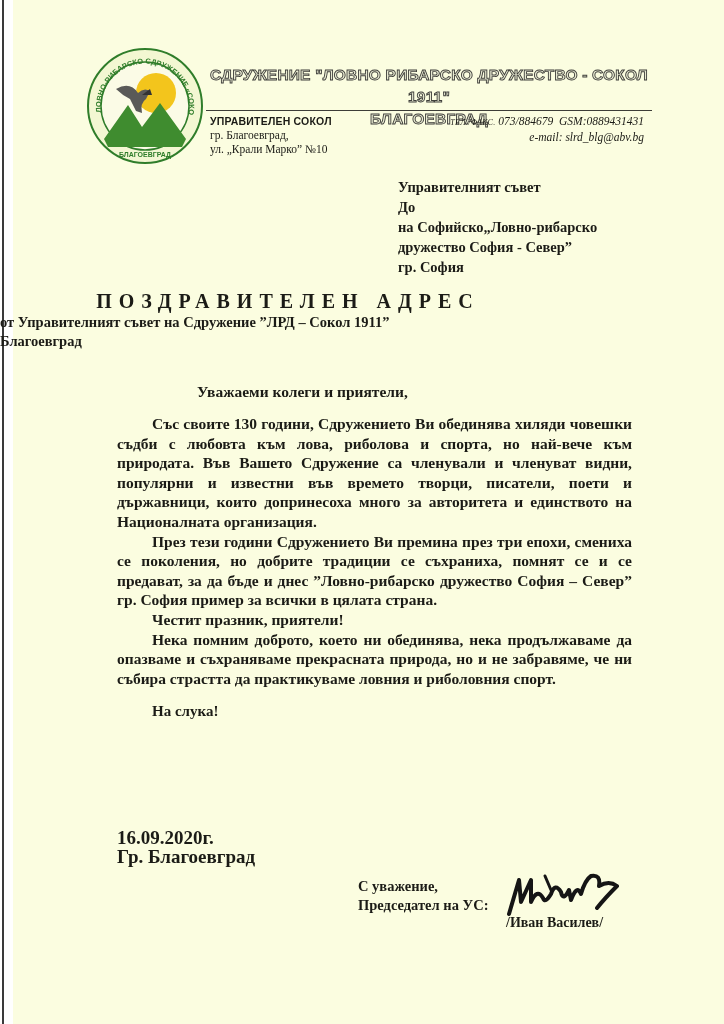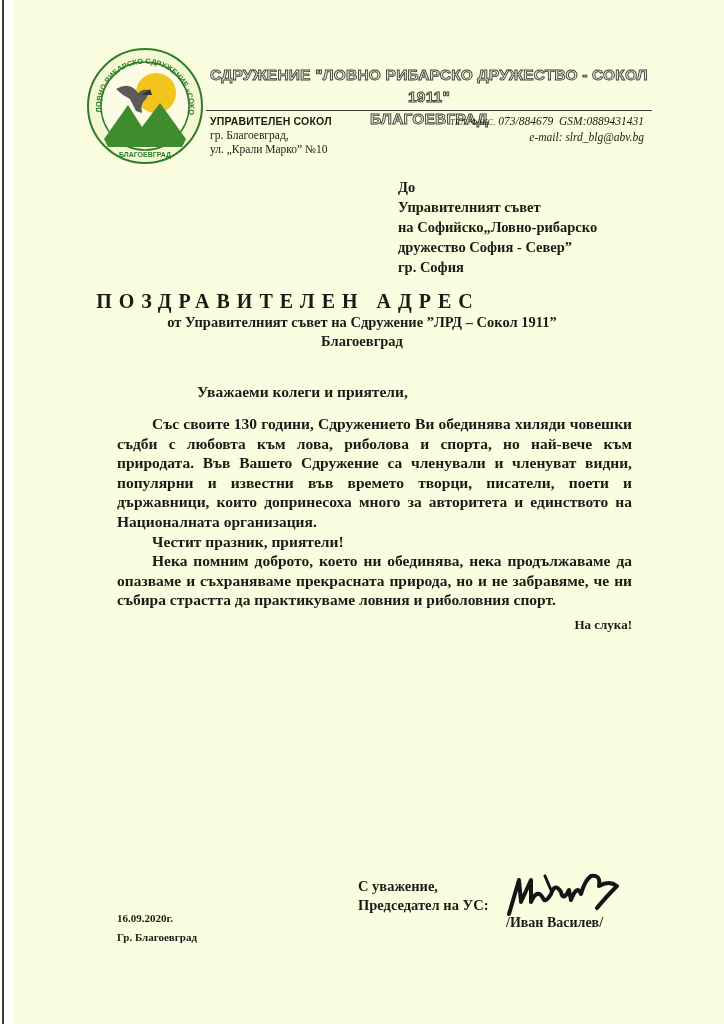--- a/index.html
+++ b/index.html
@@ -27,33 +27,33 @@
   .hdr-left .board { font-family: "Liberation Sans", sans-serif; font-weight: bold; font-size: 10.5px; letter-spacing: 0.2px; }
   .hdr-right { position: absolute; right: 80px; top: 114px; text-align: right; font-style: italic; font-size: 11.5px; line-height: 15px; }
   .hdr-right .tel-lbl { font-size: 8px; letter-spacing: 0.3px; font-style: italic; }
 
   .recipient { position: absolute; left: 398px; top: 177px; font-weight: bold; font-size: 14.5px; line-height: 20px; }
 
   .doc-title {
     position: absolute; left: 0; width: 576px; top: 290px; text-align: center;
     font-weight: bold; font-size: 20px; letter-spacing: 7px;
   }
-  .doc-sub { position: absolute; left: 0; width: 724px; top: 313px; text-align: center; font-weight: bold; font-size: 14.5px; line-height: 19px; }
+  .doc-sub { position: absolute; left: 0; width: 724px; top: 313px; font-weight: bold; font-size: 14.5px; line-height: 19px; }
 
   .greeting { position: absolute; left: 197px; top: 383px; font-weight: bold; font-size: 15.5px; }
 
   .body-text {
     position: absolute; left: 117px; top: 414px; width: 515px;
     font-weight: bold; font-size: 15.5px; line-height: 19.6px; text-align: justify;
   }
   .body-text p { margin: 0; text-indent: 35px; }
   .body-text p.indent-only { text-align: left; }
-  .body-text p.big { font-size: 13px; margin-top: 4px; line-height: 22px; text-align: right; }
+  .body-text p.big { font-size: 15px; margin-top: 12px; line-height: 22px; }
 
-  .date-block { position: absolute; left: 117px; top: 909px; font-weight: bold; font-size: 11px; line-height: 19px; }
+  .date-block { position: absolute; left: 117px; top: 828px; font-weight: bold; font-size: 19px; line-height: 19px; }
   .sign-block { position: absolute; left: 358px; top: 877px; font-weight: bold; font-size: 14.5px; line-height: 19px; }
   .sign-name { position: absolute; left: 506px; top: 915px; font-weight: bold; font-size: 14px; }
   .signature { position: absolute; left: 505px; top: 868px; width: 118px; height: 52px; }
 </style>
 </head>
 <body>
 
 <div class="scan-edge"></div>
 <div class="scan-line"></div>
 
@@ -87,37 +87,38 @@
 <div class="hdr-right">
   <div>
     <span class="tel-lbl">ТЕЛ./ФАКС.</span>
     <span>073/884679</span>&nbsp;
     <span>GSM:0889431431</span>
   </div>
   <div>e-mail: slrd_blg@abv.bg</div>
 </div>
 
 <div class="recipient">
+  <div>Управителният съвет</div>
   <div>До</div>
-  <div>Управителният съвет</div>
   <div>на Софийско„Ловно-рибарско</div>
   <div>дружество София - Север”</div>
   <div>гр. София</div>
 </div>
 
 <div class="doc-title">ПОЗДРАВИТЕЛЕН АДРЕС</div>
 <div class="doc-sub">
   <div>от  Управителният съвет на Сдружение ”ЛРД – Сокол 1911”</div>
   <div>Благоевград</div>
 </div>
 
 <div class="greeting">Уважаеми колеги и приятели,</div>
 
 <div class="body-text">
   <p>Със своите 130 години, Сдружението Ви обединява хиляди човешки съдби с любовта към лова, риболова и спорта, но най-вече към природата. Във Вашето Сдружение са членували и членуват видни, популярни и известни във времето творци, писатели, поети и държавници, които допринесоха много за авторитета и единството на Националната организация.</p>
+  <p>През тези години Сдружението Ви премина през три епохи, смениха се поколения, но добрите традиции се съхраниха, помнят се и се предават, за да бъде и днес ”Ловно-рибарско дружество София – Север”  гр. София пример за всички в цялата страна.</p>
   <p class="indent-only">Честит празник, приятели!</p>
   <p>Нека помним доброто, което ни обединява, нека продължаваме да опазваме и съхраняваме прекрасната природа, но и не забравяме, че ни събира страстта да практикуваме ловния и риболовния спорт.</p>
   <p class="indent-only big">На слука!</p>
 </div>
 
 <div class="date-block">
   <div>16.09.2020г.</div>
   <div>Гр. Благоевград</div>
 </div>
 <div class="sign-block">

